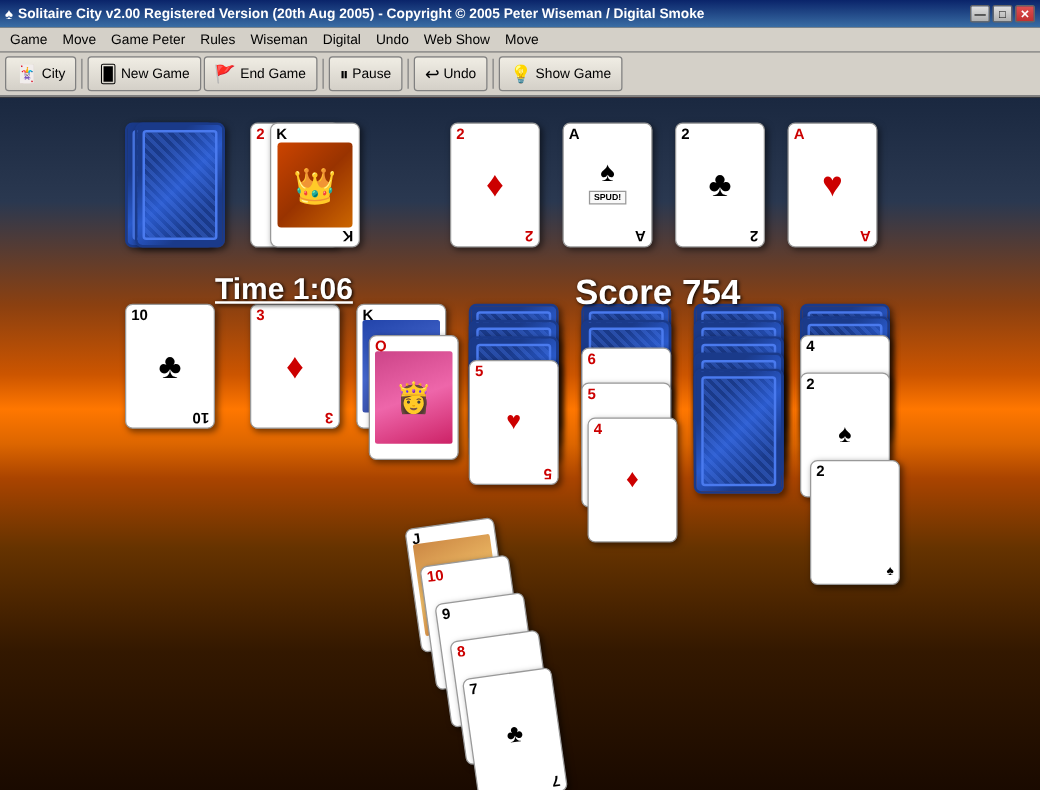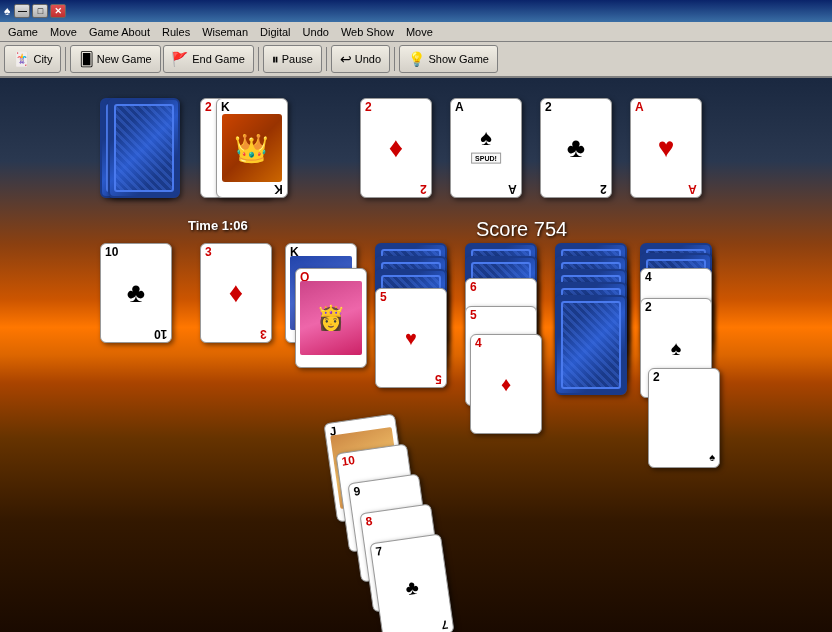--- a/index.html
+++ b/index.html
@@ -100,34 +100,35 @@
           #331800 80%,
           #1a0a00 100%
         );
       z-index: 0;
     }
 
     
     #time-display {
       position: absolute;
       top: 140px;
-      left: 188px;
+      left: 172px;
       color: white;
-      font-size: 13px;
+      font-size: 24px;
       font-weight: bold;
       text-shadow: 1px 1px 3px #000;
       z-index: 10;
+      text-decoration: underline;
     }
     #score-display {
       position: absolute;
       top: 140px;
-      left: 476px;
+      left: 460px;
       color: white;
-      font-size: 20px;
-      font-weight: normal;
+      font-size: 28px;
+      font-weight: bold;
       text-shadow: 1px 1px 3px #000;
       z-index: 10;
     }
 
     
     .card {
       position: absolute;
       width: 72px;
       height: 100px;
       border-radius: 6px;
@@ -182,31 +183,32 @@
       font-size: 28px;
     }
     .red { color: #cc0000; }
     .black { color: #000; }
   </style>
 </head>
 <body>
 
 <div id="title-bar">
   <span id="title-icon">♠</span>
+  <span id="title-text">Solitaire City v2.00 Registered Version (20th Aug 2005) - Copyright © 2005  Peter Wiseman / Digital Smoke</span>
   <div id="window-controls">
     <div class="win-btn">—</div>
     <div class="win-btn">□</div>
     <div class="win-btn close">✕</div>
   </div>
 </div>
 
 <div id="menu-bar">
   <div class="menu-item">Game</div>
   <div class="menu-item">Move</div>
-  <div class="menu-item">Game About</div>
+  <div class="menu-item">Game Peter</div>
   <div class="menu-item">Rules</div>
   <div class="menu-item">Wiseman</div>
   <div class="menu-item">Digital</div>
   <div class="menu-item">Undo</div>
   <div class="menu-item">Web Show</div>
   <div class="menu-item">Move</div>
 </div>
 
 <div id="toolbar">
   <div class="toolbar-btn">

